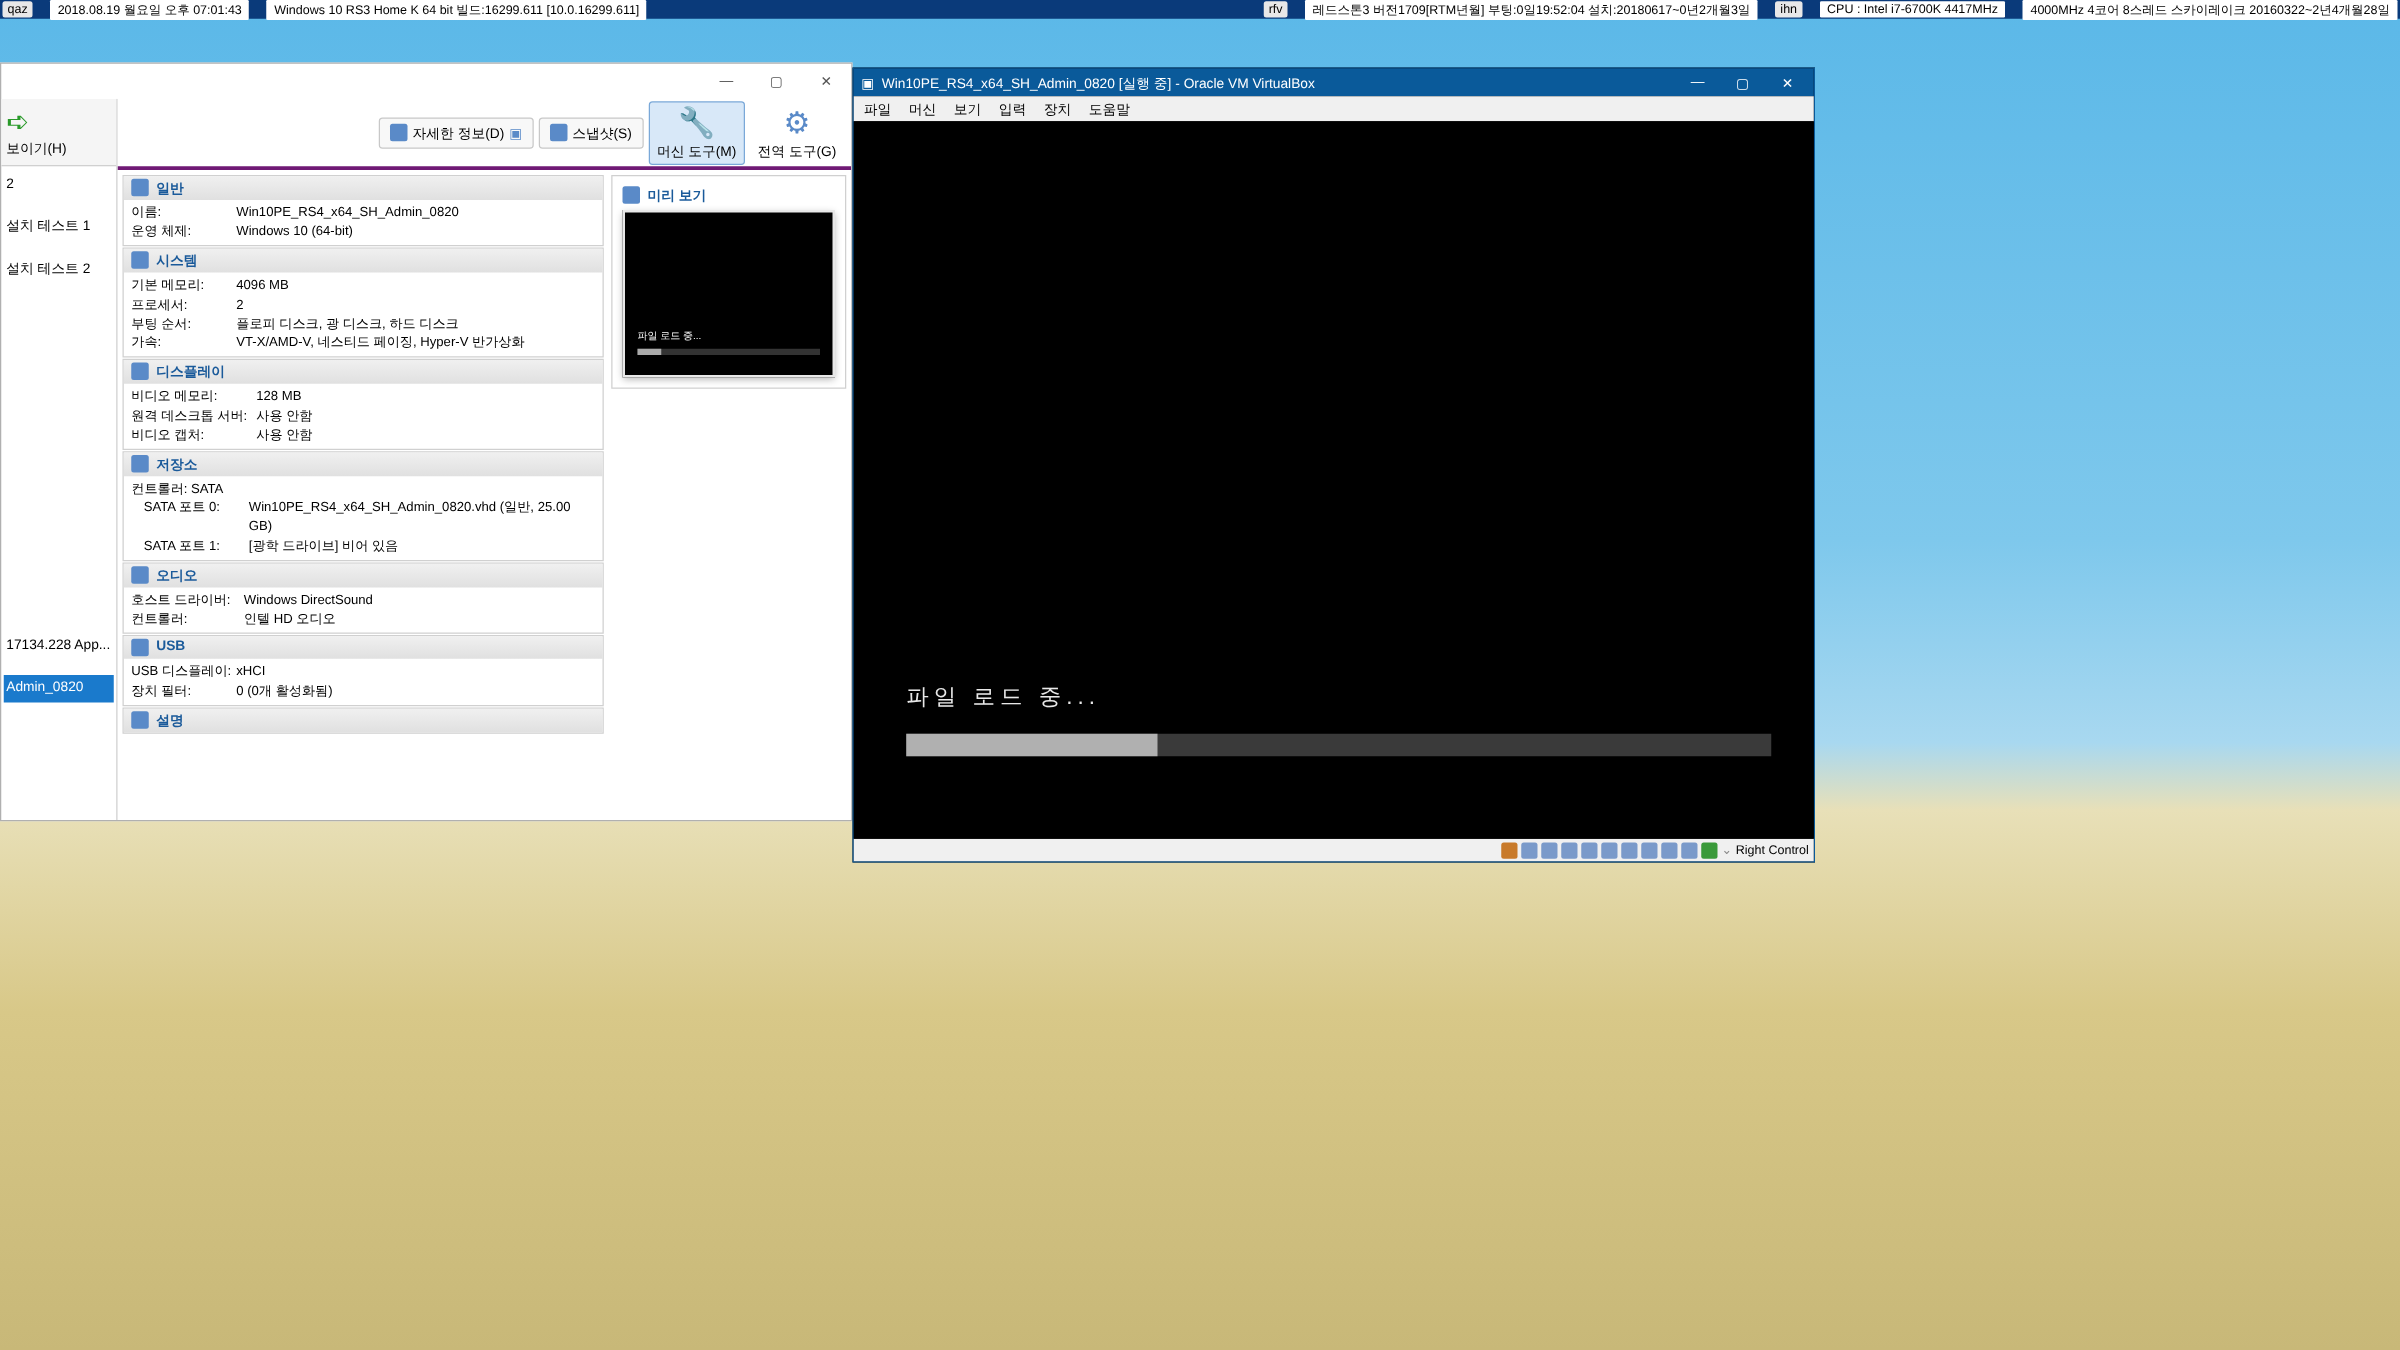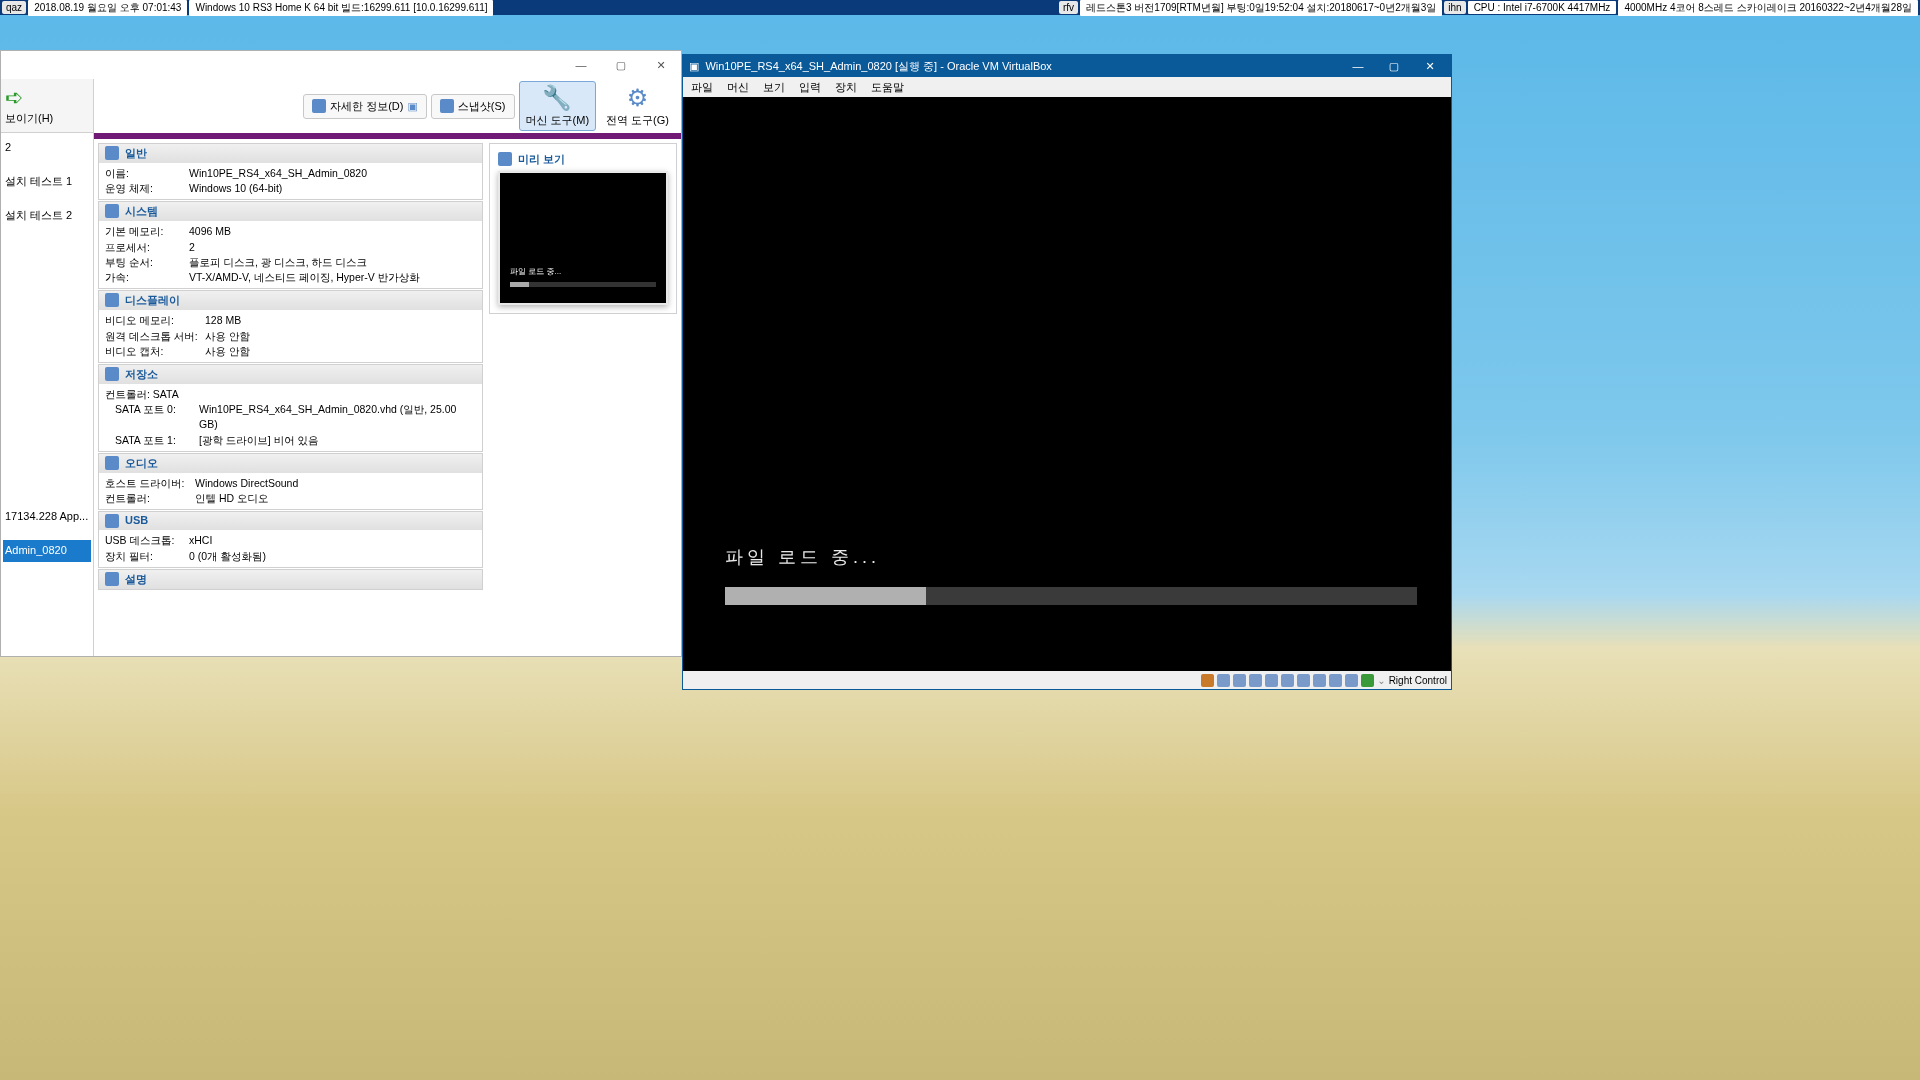--- a/index.html
+++ b/index.html
@@ -1,16 +1,16 @@
 <!DOCTYPE html>
 <html><head>
 <meta charset="utf-8">
 <style>
   html,body{margin:0;padding:0;width:1920px;height:1080px;overflow:hidden;font-family:"Malgun Gothic","Segoe UI",sans-serif;font-size:11px;background:linear-gradient(to bottom,#5bb8e8 0%,#7ec8ec 40%,#a8d8f0 55%,#e8e0b8 60%,#d8c888 75%,#c8b878 100%)}
-  .topbar{position:absolute;top:0;left:0;right:0;height:15px;background:#0a3a7a;color:#fff;display:flex;align-items:center;gap:2px;padding:0 2px;font-size:10px}
+  .topbar{position:absolute;top:0;left:0;right:0;height:15px;background:#0a3a7a;color:#fff;display:flex;align-items:center;gap:14px;padding:0 2px;font-size:10px}
   .tb-tag{background:#e8e8e8;color:#000;padding:1px 4px;border-radius:2px}
   .tb-box{background:#fff;color:#000;padding:1px 6px;border-radius:1px}
   .tb-gap{flex:1}
   .beach{position:absolute;inset:0;z-index:-1}
   .palm{position:absolute;top:0;right:0;width:120px;height:60px}
   .palm::before{content:"";position:absolute;top:-20px;right:-20px;width:160px;height:80px;background:radial-gradient(ellipse at 70% 30%,#0a5a1a 0%,#1a7a2a 30%,transparent 70%)}
   .sea{position:absolute;top:55%;left:0;right:0;height:20%;background:linear-gradient(to bottom,#1a6a8a,#2a8aaa)}
   .sand{position:absolute;top:60%;left:0;right:0;bottom:0;background:linear-gradient(to bottom,#e8e0b8,#d8c888)}
   
   .vbm{position:absolute;top:50px;left:0;width:680px;height:605px;background:#fff;border:1px solid #b0b0b0;display:flex;flex-direction:column}
@@ -18,21 +18,21 @@
   .win-btn{width:28px;height:20px;display:flex;align-items:center;justify-content:center;color:#555;cursor:default}
   .vbm-body{flex:1;display:flex;overflow:hidden}
   .vbm-side{width:92px;border-right:1px solid #d0d0d0;display:flex;flex-direction:column}
   .side-top{padding:6px 4px;background:#f5f5f5;border-bottom:1px solid #d0d0d0}
   .side-arrow{font-size:22px;color:#2a9a2a}
   .side-lbl{font-size:11px}
   .side-list{flex:1;padding:4px 2px;font-size:11px;line-height:1.8}
   .side-item{padding:1px 2px;white-space:nowrap;overflow:hidden}
   .side-item.sel{background:#1a7acc;color:#fff}
   .vbm-main{flex:1;display:flex;flex-direction:column;overflow:hidden}
-  .toolbar{height:46px;display:flex;align-items:center;justify-content:flex-end;gap:4px;padding:4px 6px;border-bottom:6px solid #701a75}
+  .toolbar{height:46px;display:flex;align-items:center;justify-content:flex-end;gap:4px;padding:4px 6px;border-bottom:3px solid #701a75}
   .tbtn{border:1px solid #c8c8c8;background:#f8f8f8;border-radius:3px;padding:4px 8px;font-size:11px;display:flex;align-items:center;gap:4px}
   .tbtn.pressed{background:#d8e8f8;border-color:#7aa8d8}
   .ticon{width:14px;height:14px;background:#5a8ac8;border-radius:2px}
   .tgroup{display:flex;flex-direction:column;align-items:center;gap:1px;padding:2px 6px}
   .tgroup .big{font-size:24px;color:#5a8ac8}
   .details{flex:1;overflow:auto;padding:4px;display:flex;gap:6px}
   .details-left{flex:1}
   .details-right{width:188px}
   .sect{margin-bottom:1px;border:1px solid #d0d0d0}
   .sect-h{background:linear-gradient(to bottom,#f0f0f0,#e0e0e0);padding:2px 6px;display:flex;gap:6px;font-weight:bold;color:#1a5a9a}
@@ -222,21 +222,21 @@
                 </div>
             </div>
           </div>
           <div class="sect">
             <div class="sect-h">
                 <span class="ic"></span>
                 <span>USB</span>
               </div>
             <div class="sect-b">
               <div class="row">
-                  <span class="k">USB 데스크톱:</span>
+                  <span class="k">USB 디스플레이:</span>
                   <span class="v">xHCI</span>
                 </div>
               <div class="row">
                   <span class="k">장치 필터:</span>
                   <span class="v">0 (0개 활성화됨)</span>
                 </div>
             </div>
           </div>
           <div class="sect">
             <div class="sect-h">

